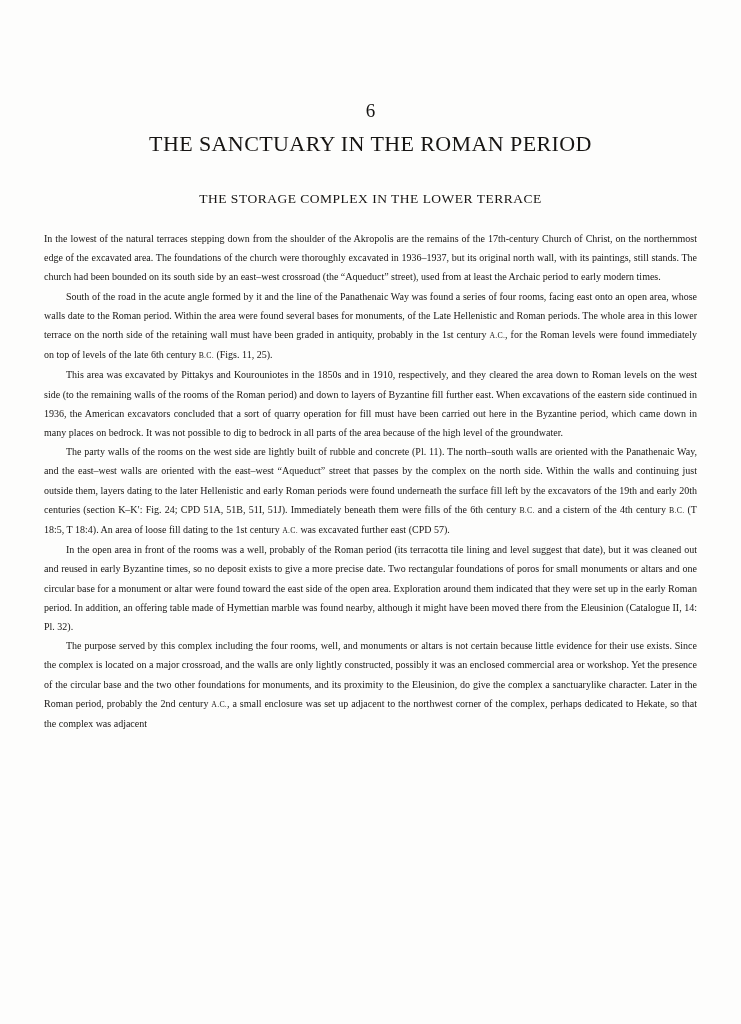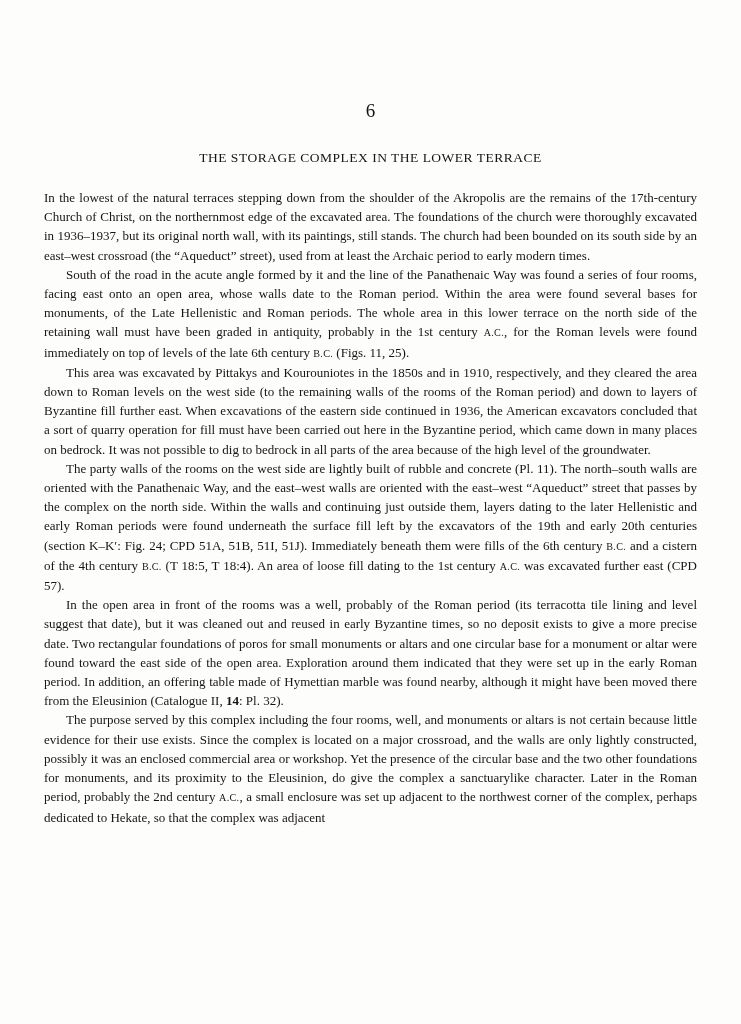--- a/index.html
+++ b/index.html
@@ -29,51 +29,52 @@
     font-size: 22px;
     line-height: 24px;
     margin-top: 10px;
     letter-spacing: 0.4px;
     font-weight: 400;
   }
   .section-subtitle {
     text-align: center;
     font-size: 13.5px;
     line-height: 15px;
-    margin-top: 28px;
+    margin-top: 35px;
     letter-spacing: 0.5px;
     font-weight: 400;
   }
   .body-text {
     margin-top: 23px;
-    font-size: 13px;
+    font-size: 10px;
     line-height: 19.2px;
     text-align: justify;
   }
   .body-text p {
     margin: 0;
     padding: 0;
   }
   .body-text p.indent {
     text-indent: 22px;
   }
   .sc {
     font-size: 0.78em;
     letter-spacing: 0.03em;
     margin-top: 40px;
   }
   .b {
-    font-weight: 700;
+    font-weight: 400;
   }
 </style>
 </head>
 <body>
 
 <div class="page">
   <div class="page-number">6</div>
+  <h1 class="chapter-title">THE SANCTUARY IN THE ROMAN PERIOD</h1>
   <h2 class="section-subtitle">THE STORAGE COMPLEX IN THE LOWER TERRACE</h2>
   <div class="body-text">
       <p class=""><span>In the lowest of the natural terraces stepping down from the shoulder of the Akropolis are the remains of the 17th-century Church of Christ, on the northernmost edge of the excavated area.  The foundations of the church were thoroughly excavated in 1936–1937, but its original north wall, with its paintings, still stands.  The church had been bounded on its south side by an east–west crossroad (the “Aqueduct” street), used from at least the Archaic period to early modern times.</span></p>
       <p class="indent"><span>South of the road in the acute angle formed by it and the line of the Panathenaic Way was found a series of four rooms, facing east onto an open area, whose walls date to the Roman period.  Within the area were found several bases for monuments, of the Late Hellenistic and Roman periods.  The whole area in this lower terrace on the north side of the retaining wall must have been graded in antiquity, probably in the 1st century </span><span class="sc">A.C.</span><span>, for the Roman levels were found immediately on top of levels of the late 6th century </span><span class="sc">B.C.</span><span> (Figs. 11, 25).</span></p>
       <p class="indent"><span>This area was excavated by Pittakys and Kourouniotes in the 1850s and in 1910, respectively, and they cleared the area down to Roman levels on the west side (to the remaining walls of the rooms of the Roman period) and down to layers of Byzantine fill further east.  When excavations of the eastern side continued in 1936, the American excavators concluded that a sort of quarry operation for fill must have been carried out here in the Byzantine period, which came down in many places on bedrock.  It was not possible to dig to bedrock in all parts of the area because of the high level of the groundwater.</span></p>
       <p class="indent"><span>The party walls of the rooms on the west side are lightly built of rubble and concrete (Pl. 11).  The north–south walls are oriented with the Panathenaic Way, and the east–west walls are oriented with the east–west “Aqueduct” street that passes by the complex on the north side.  Within the walls and continuing just outside them, layers dating to the later Hellenistic and early Roman periods were found underneath the surface fill left by the excavators of the 19th and early 20th centuries (section K–K′: Fig. 24; CPD 51A, 51B, 51I, 51J). Immediately beneath them were fills of the 6th century </span><span class="sc">B.C.</span><span> and a cistern of the 4th century </span><span class="sc">B.C.</span><span> (T 18:5, T 18:4).  An area of loose fill dating to the 1st century </span><span class="sc">A.C.</span><span> was excavated further east (CPD 57).</span></p>
       <p class="indent"><span>In the open area in front of the rooms was a well, probably of the Roman period (its terracotta tile lining and level suggest that date), but it was cleaned out and reused in early Byzantine times, so no deposit exists to give a more precise date.  Two rectangular foundations of poros for small monuments or altars and one circular base for a monument or altar were found toward the east side of the open area.  Exploration around them indicated that they were set up in the early Roman period.  In addition, an offering table made of Hymettian marble was found nearby, although it might have been moved there from the Eleusinion (Catalogue II, </span><span class="b">14</span><span>: Pl. 32).</span></p>
       <p class="indent"><span>The purpose served by this complex including the four rooms, well, and monuments or altars is not certain because little evidence for their use exists.  Since the complex is located on a major crossroad, and the walls are only lightly constructed, possibly it was an enclosed commercial area or workshop.  Yet the presence of the circular base and the two other foundations for monuments, and its proximity to the Eleusinion, do give the complex a sanctuarylike character.  Later in the Roman period, probably the 2nd century </span><span class="sc">A.C.</span><span>, a small enclosure was set up adjacent to the northwest corner of the complex, perhaps dedicated to Hekate, so that the complex was adjacent</span></p>
     </div>
 </div>

